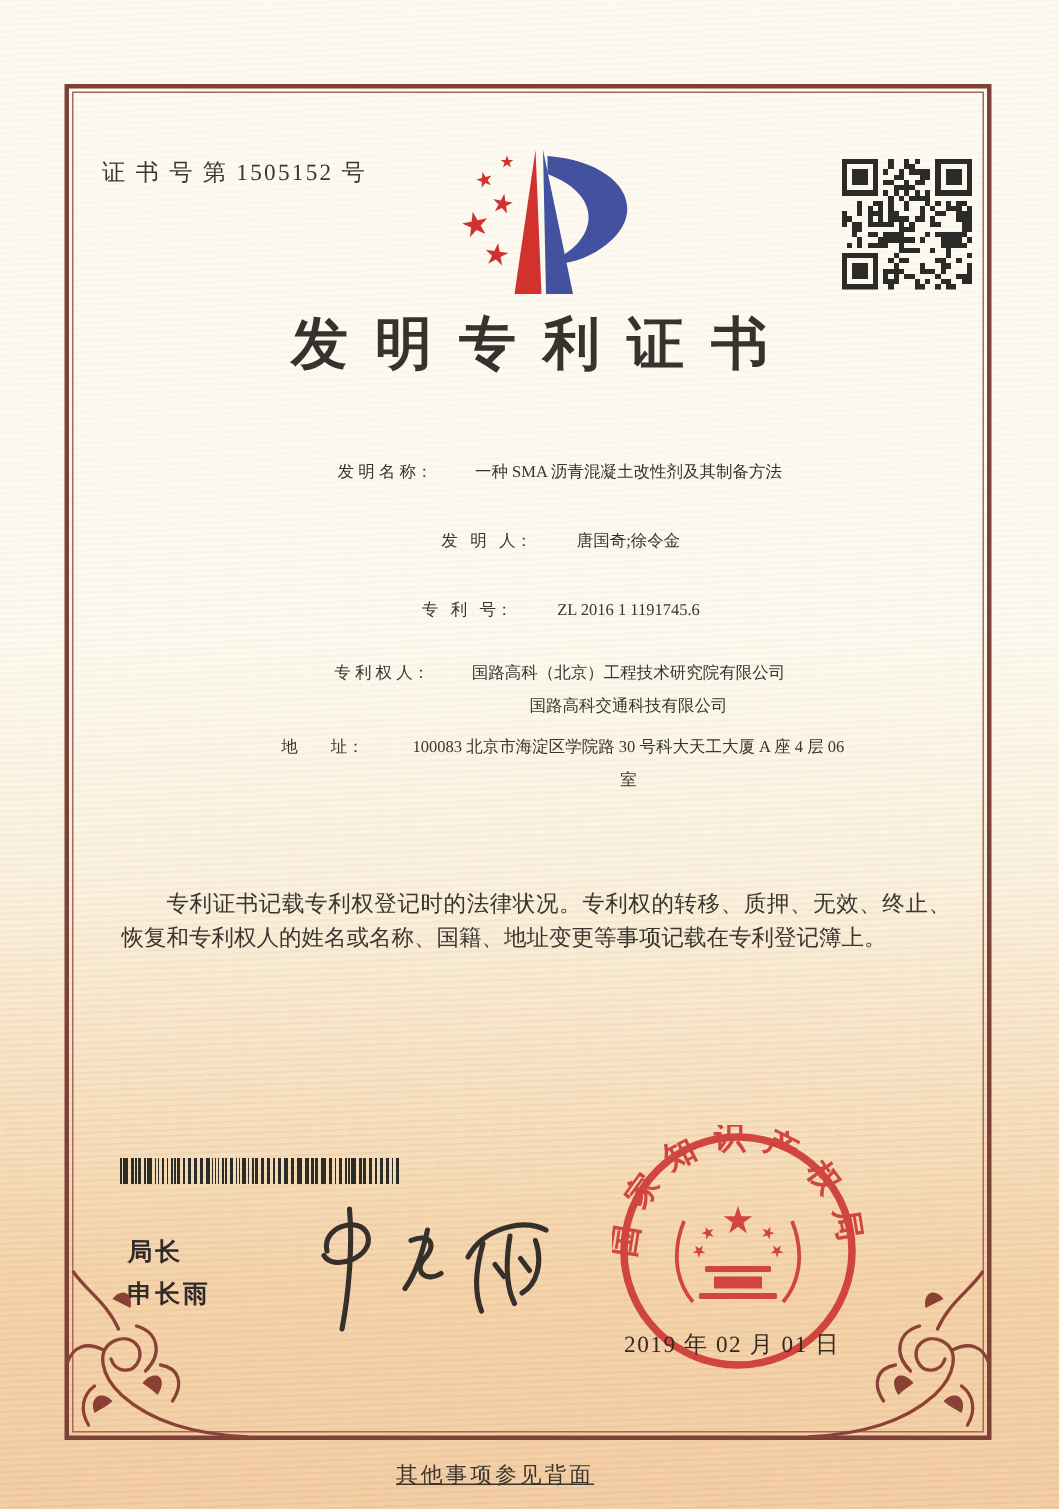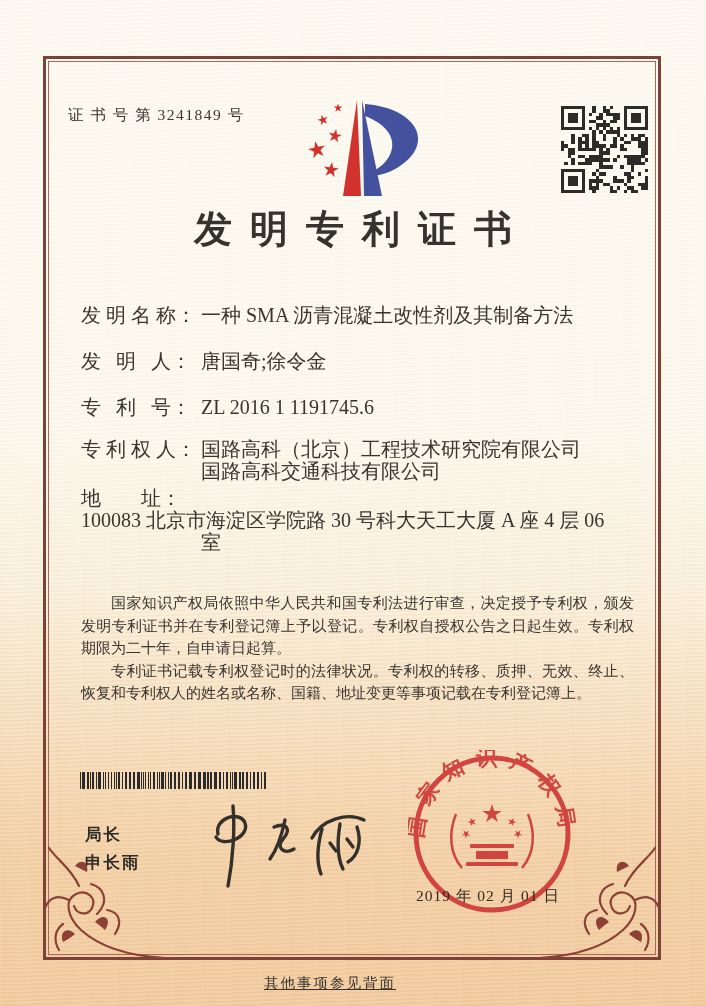--- a/index.html
+++ b/index.html
@@ -31,21 +31,21 @@
 
   .logo{position:absolute;left:265px;top:92px;}
   .qr{position:absolute;left:561px;top:106px;}
 
   .title{
     position:absolute;left:0;top:204px;width:706px;text-align:center;
     font-size:38px;font-weight:700;letter-spacing:18px;text-indent:18px;
     color:#36322e;
   }
 
-  .fields{position:absolute;left:81px;top:304px;width:556px;font-size:20px;}
+  .fields{position:absolute;left:81px;top:304px;width:556px;font-size:11px;text-align:center;}
   .field-row{line-height:22px;position:relative;}
   .f-label{display:inline-block;width:120px;white-space:pre;color:#38342f;vertical-align:top;}
   .f-value{display:inline-block;white-space:pre;color:#38342f;vertical-align:top;}
   .second-line{margin-left:120px;line-height:22px;color:#38342f;}
   .mb24{margin-bottom:24px}.mb20{margin-bottom:20px}.mb16{margin-bottom:16px}.mb4{margin-bottom:5px}.mb0{margin-bottom:0}
   .grant-pair{position:absolute;left:253px;top:0;white-space:pre;}
 
   .paras{position:absolute;left:81px;top:592px;width:553px;font-size:15px;line-height:22.5px;text-align:justify;color:#3a352f;}
   .paras p{margin:0;text-indent:2em;}
 
@@ -67,21 +67,21 @@
 </style>
 </head>
 <body>
 
 <div class="texture"></div>
 
 <div class="frame"></div>
 
 <div class="layer">
 
-  <div class="cert-no">证 书 号 第 3241849 号</div>
+  <div class="cert-no">证 书 号 第 1505152 号</div>
 
   <svg class="logo" width="176" height="114" viewBox="0 0 176 114">
     <defs>
       <path id="star" d="M0,-1 L0.2245,-0.309 0.951,-0.309 0.363,0.118 0.588,0.809 0,0.382 -0.588,0.809 -0.363,0.118 -0.951,-0.309 -0.2245,-0.309 Z"></path>
     </defs>
     <g fill="#d2322e">
       <use href="#star" transform="translate(73,16) scale(4.5)"></use>
       <use href="#star" transform="translate(58,28) scale(5.5) rotate(-15)"></use>
       <use href="#star" transform="translate(70,44) scale(7) rotate(10)"></use>
       <use href="#star" transform="translate(52,58) scale(9) rotate(-12)"></use>
@@ -409,21 +409,20 @@
       <span class="f-label">专 利 权 人：</span><span class="f-value">国路高科（北京）工程技术研究院有限公司</span>
       <div class="second-line">国路高科交通科技有限公司</div>
     </div>
     <div class="field-row mb0">
       <span class="f-label">地        址：</span><span class="f-value">100083 北京市海淀区学院路 30 号科大天工大厦 A 座 4 层 06</span>
       <div class="second-line">室</div>
     </div>
   </div>
 
   <div class="paras">
-    <p>国家知识产权局依照中华人民共和国专利法进行审查，决定授予专利权，颁发发明专利证书并在专利登记簿上予以登记。专利权自授权公告之日起生效。专利权期限为二十年，自申请日起算。</p>
     <p>专利证书记载专利权登记时的法律状况。专利权的转移、质押、无效、终止、恢复和专利权人的姓名或名称、国籍、地址变更等事项记载在专利登记簿上。</p>
   </div>
 
   <svg id="barcode" class="barcode" width="188" height="18" viewBox="0 0 188 18" shape-rendering="crispEdges">
       <rect x="0" y="0" width="1" height="17" fill="#2b2b28"></rect>
       <rect x="2" y="0" width="3" height="17" fill="#2b2b28"></rect>
       <rect x="7" y="0" width="2" height="17" fill="#2b2b28"></rect>
       <rect x="10" y="0" width="1" height="17" fill="#2b2b28"></rect>
       <rect x="12" y="0" width="2" height="17" fill="#2b2b28"></rect>
       <rect x="16" y="0" width="1" height="17" fill="#2b2b28"></rect>

